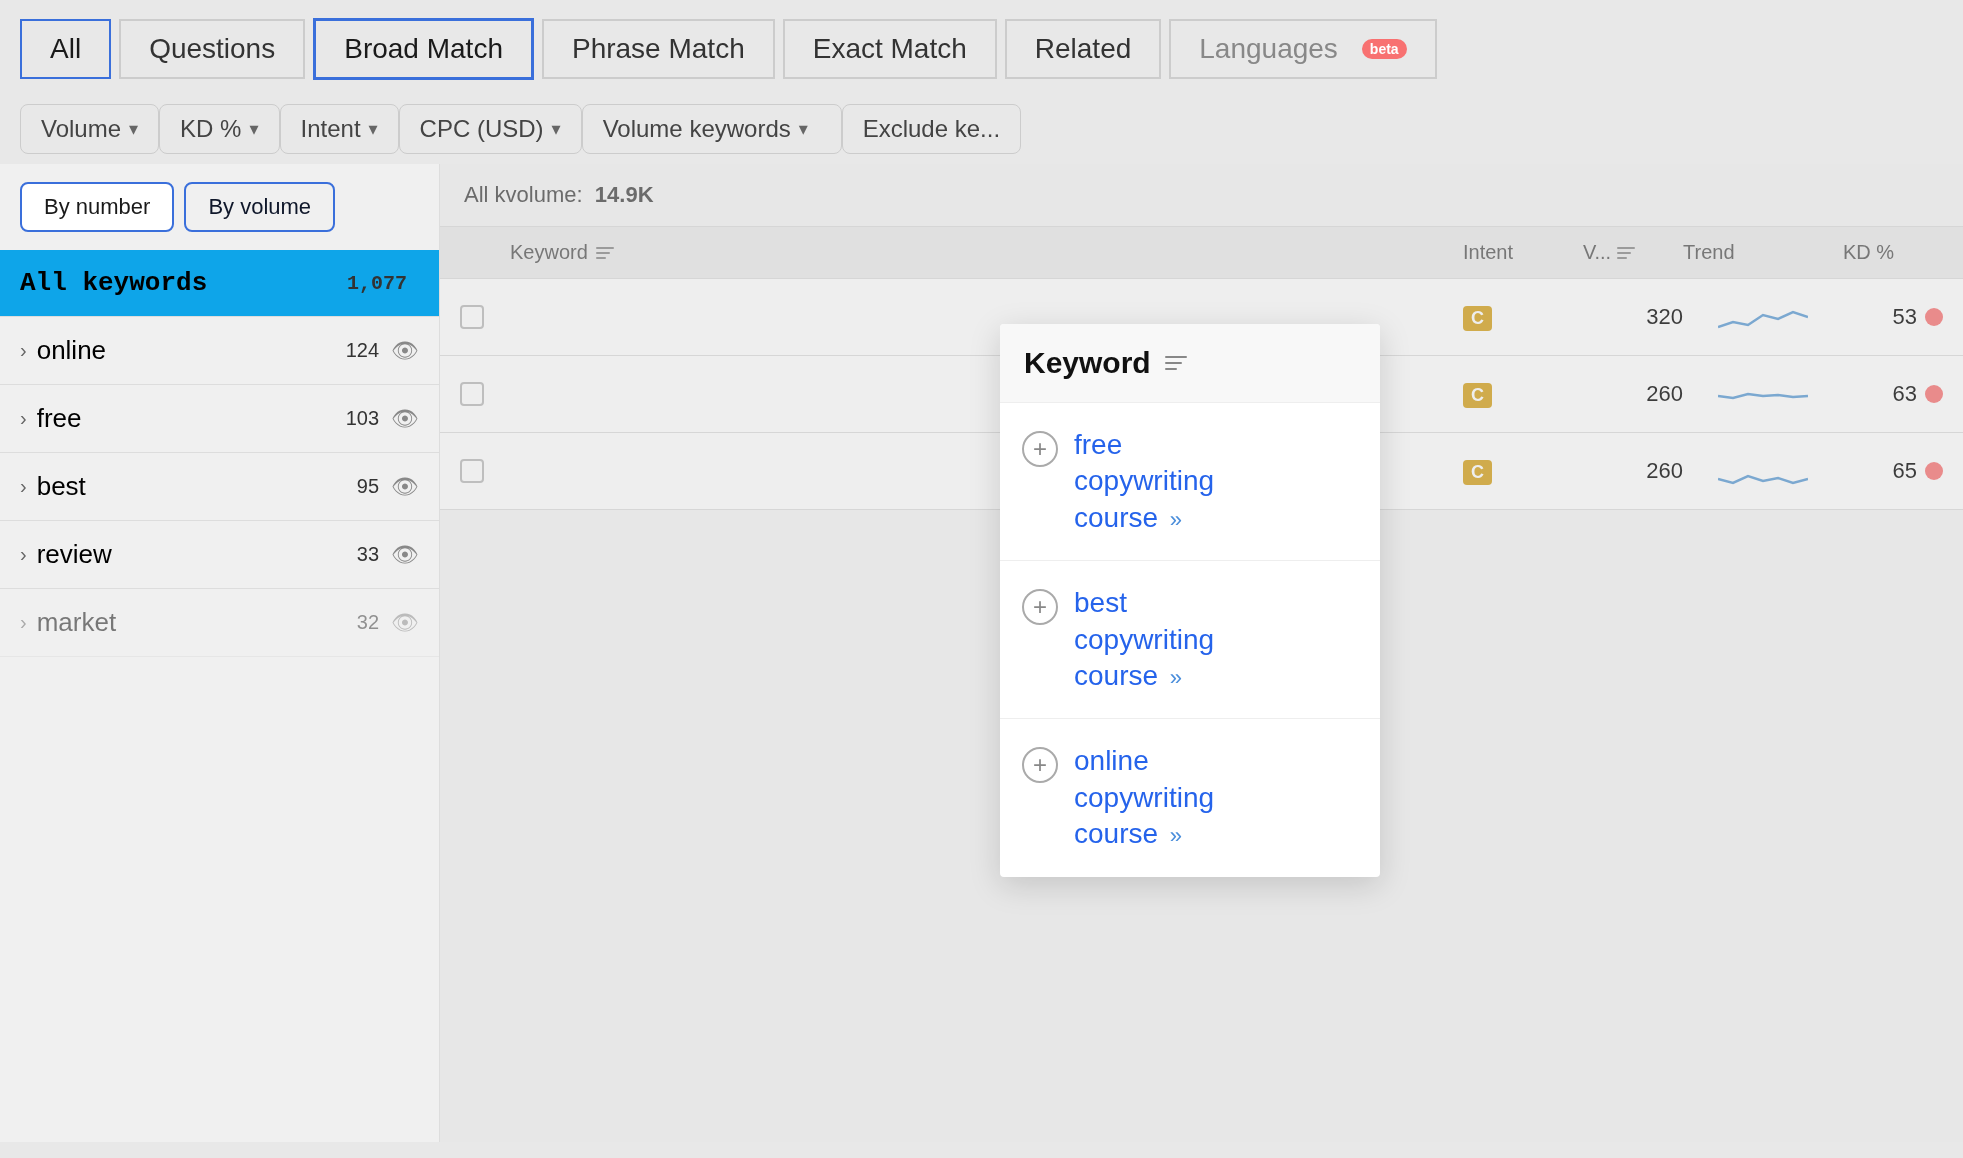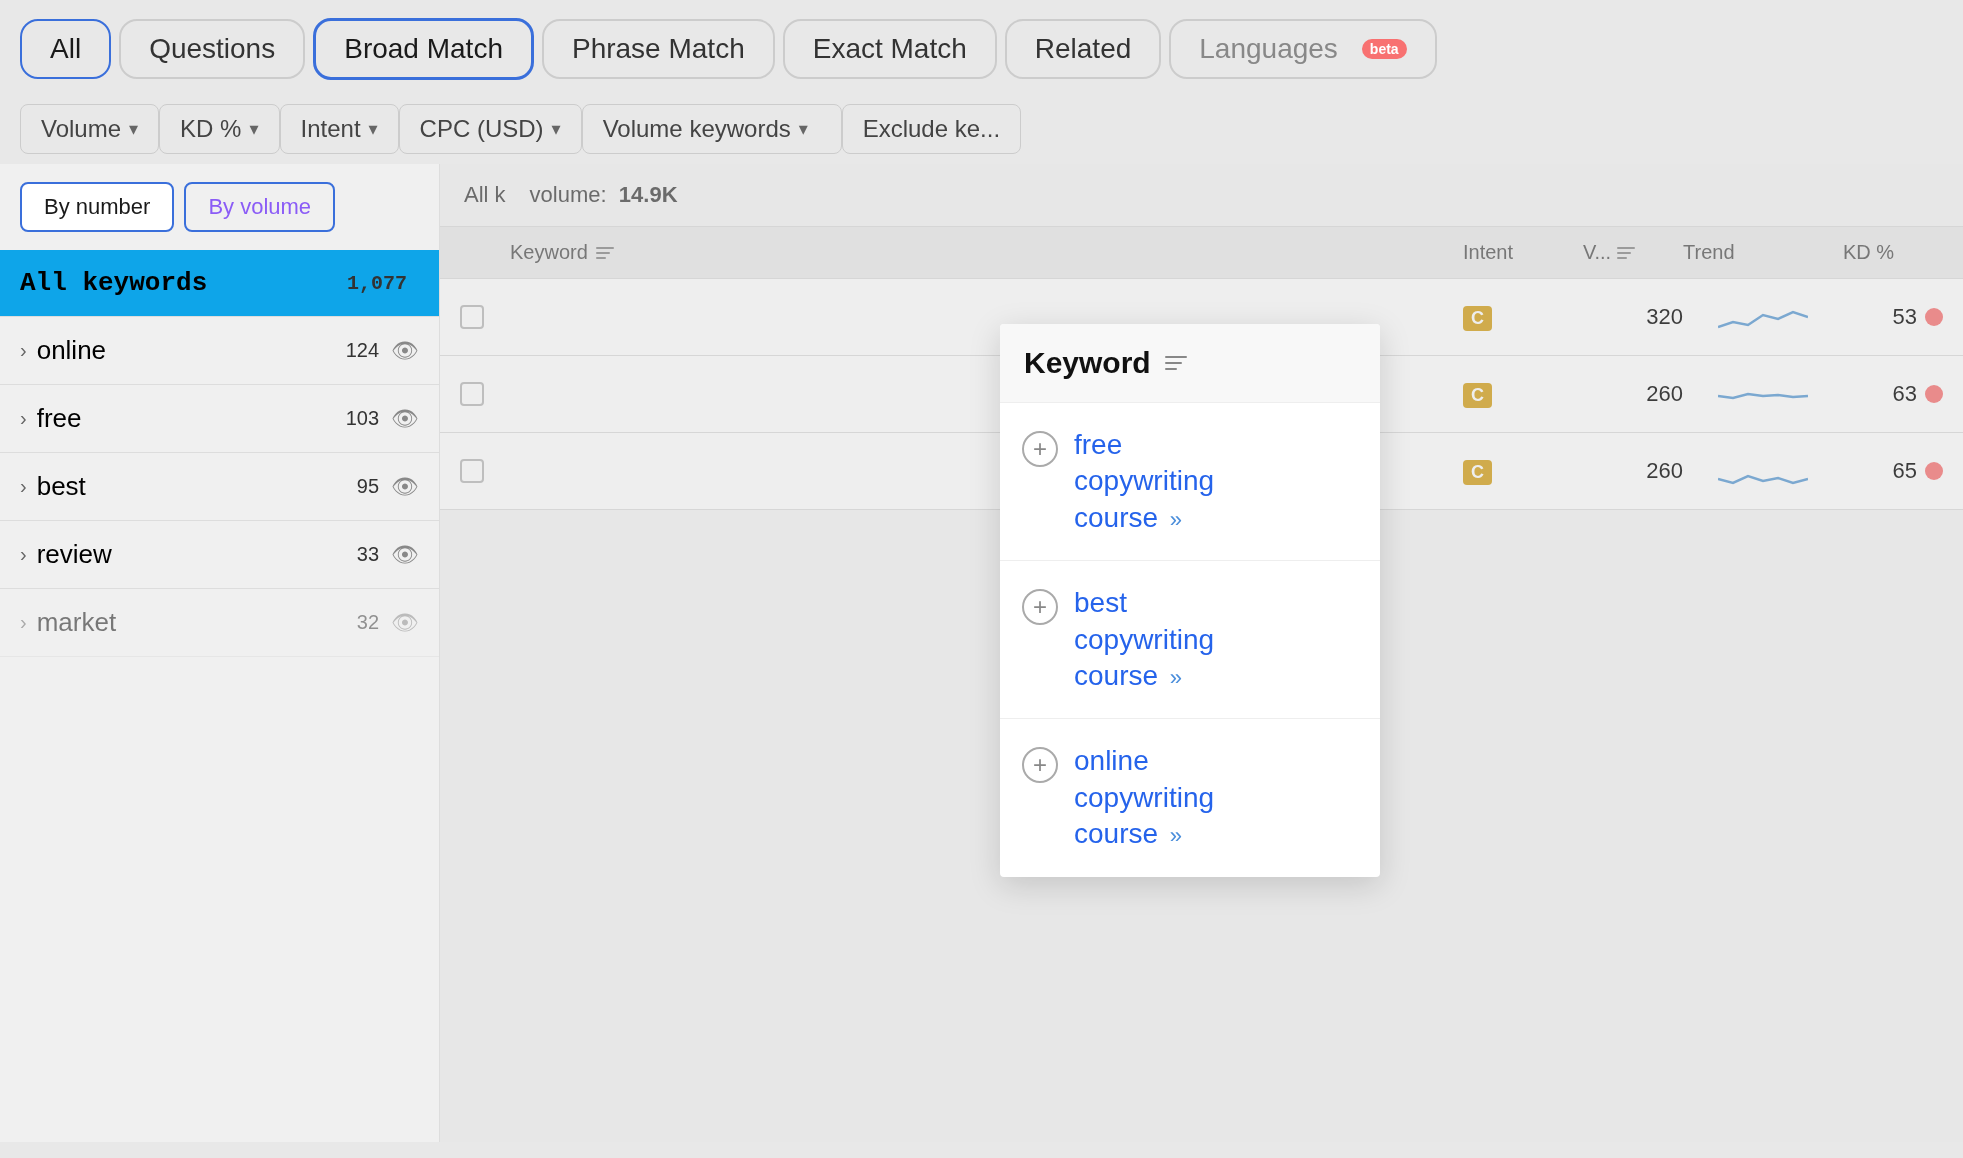--- a/index.html
+++ b/index.html
@@ -16,21 +16,21 @@
     .tab-bar {
       display: flex;
       align-items: center;
       padding: 18px 20px 14px 20px;
       gap: 8px;
       background: #e8e8e8;
     }
 
     .tab-btn {
       padding: 12px 28px;
-      border-radius: 18px;
+      border-radius: 0;
       border: 2px solid #ccc;
       background: #e8e8e8;
       font-size: 28px;
       font-weight: 500;
       color: #333;
       cursor: pointer;
       white-space: nowrap;
     }
 
     .tab-btn.active {
@@ -108,21 +108,21 @@
       gap: 10px;
     }
 
     .view-btn {
       padding: 10px 22px;
       border-radius: 8px;
       border: 2px solid #3a6fdb;
       font-size: 22px;
       cursor: pointer;
       background: transparent;
-      color: #8b5cf6;
+      color: #0f172a;
     }
 
     .view-btn.active {
       background: white;
       border-color: #3a6fdb;
       color: #1a1a1a;
     }
 
     .sidebar-list {
       list-style: none;
@@ -170,21 +170,21 @@
       flex: 1;
       background: #f5f5f5;
       position: relative;
     }
 
     .content-header {
       padding: 18px 24px;
       border-bottom: 1px solid #ddd;
       display: flex;
       align-items: center;
-      gap: 24px;
+      gap: 0;
       font-size: 22px;
       color: #444;
       text-align: center;
     }
 
     
     .table-header {
       display: flex;
       align-items: center;
       padding: 14px 20px;

